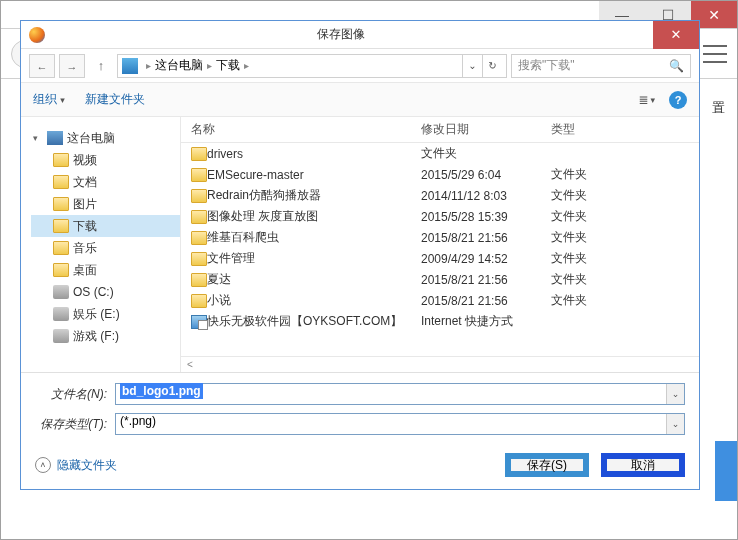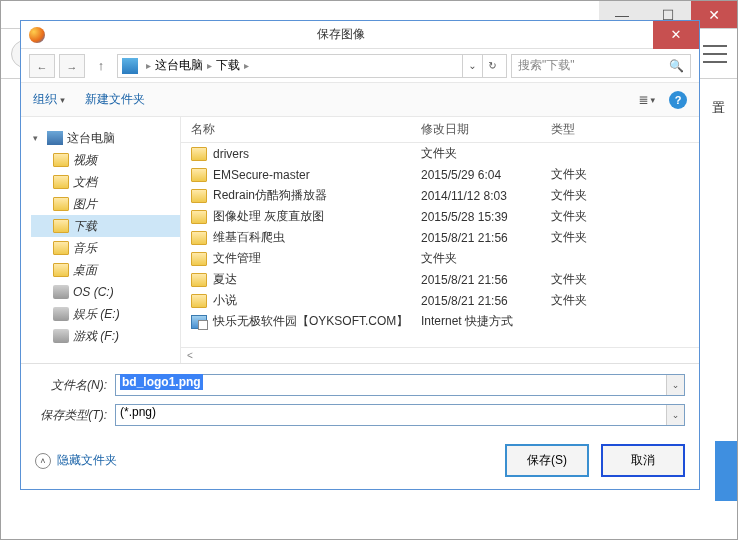--- a/index.html
+++ b/index.html
@@ -34,55 +34,55 @@
 .search-icon { margin-left:auto; font-size:12px; color:#555; }
 
 .toolbar-row { height: 34px; display:flex; align-items:center; padding:0 12px; gap:20px; font-size:12px; color:#1a63a8; border-bottom:1px solid #e8e8e8; background:#fafafa; }
 .toolbar-right { margin-left:auto; display:flex; gap:14px; align-items:center; }
 .view-btn { display:flex; gap:2px; align-items:center; color:#555; }
 .help-icon { width:18px; height:18px; border-radius:50%; background:#2f8fd8; color:#fff; display:flex; align-items:center; justify-content:center; font-size:11px; font-weight:bold; }
 
 .body-area { flex:1; display:flex; overflow:hidden; border-bottom:1px solid #e0e0e0; }
 .tree { width:160px; border-right:1px solid #e8e8e8; padding:10px 0 0 10px; font-size:12px; line-height:20px; color:#333; overflow:hidden; }
 .tree-item { display:flex; align-items:center; gap:4px; padding:1px 2px; white-space:nowrap; }
-.tree-item.indent { padding-left: 22px; font-style: italic; }
+.tree-item.indent { padding-left: 22px; }
 .tree-item.selected { background:#cde6f7; }
 .t-arrow { width:10px; font-size:9px; color:#666; display:inline-block; }
 .t-icon { width:16px; height:14px; display:inline-block; }
 .ico-pc { background:linear-gradient(#6ca7d8,#3a6fa8); }
 .ico-fld { background:linear-gradient(#ffe9a8,#f0c94d); border:1px solid #d9a82e; border-radius:1px; }
 .ico-drv { background:linear-gradient(#d0d0d0,#999); border-radius:2px; }
 
 .list { flex:1; display:flex; flex-direction:column; overflow:hidden; }
 .list-header { height:26px; display:flex; align-items:center; font-size:12px; color:#555; border-bottom:1px solid #e8e8e8; }
 .col-name { width:240px; padding-left:10px; }
 .col-date { width:130px; }
 .col-type { flex:1; }
 .list-rows { flex:1; overflow:hidden; font-size:12px; color:#333; }
 .row { display:flex; align-items:center; height:21px; }
-.row .col-name { display:flex; align-items:center; gap:6px; }
+.row .col-name { display:flex; align-items:center; gap:0; }
 .row-ico { width:16px; height:14px; }
 .ico-link { background:linear-gradient(#9fd0f0,#4a90d0); border:1px solid #3a7ab0; position:relative; }
 .ico-link::after { content:""; position:absolute; right:-2px; bottom:-2px; width:8px; height:8px; background:#fff; border:1px solid #888; }
 .list-scroll-hint { height:16px; border-top:1px solid #e8e8e8; display:flex; align-items:center; padding-left:6px; font-size:10px; color:#888; }
 
 .bottom { padding: 10px 14px 4px; font-size:12px; }
 .field-row { display:flex; align-items:center; margin-bottom:8px; }
 .field-label { width:80px; text-align:right; padding-right:8px; color:#333;font-style:italic; }
 .field-input-wrap { flex:1; position:relative; }
 .field-input { width:100%; height:22px; border:1px solid #7a9fc4; padding:0 4px; font-size:12px; }
 .field-input.sel { background:#fff; }
 .field-input .sel-text { background:#3b82f6; color:#fff; padding:1px 2px;font-weight:bold; }
 .combo-arrow { position:absolute; right:1px; top:1px; width:18px; height:20px; background:#f0f0f0; border-left:1px solid #ccc; display:flex; align-items:center; justify-content:center; font-size:9px; color:#555; }
 
 .footer { display:flex; align-items:center; padding: 6px 14px 12px; font-size:12px; }
 .hide-folders { display:flex; align-items:center; gap:6px; color:#1a63a8; }
 .hide-arrow { width:16px; height:16px; border-radius:50%; border:1px solid #888; display:flex; align-items:center; justify-content:center; font-size:9px; color:#555; }
 .footer-btns { margin-left:auto; display:flex; gap:12px; }
-.btn { width:84px; height:33px; border:2px solid #1d4ed8; background:#f4f4f4; font-size:12px; display:flex; align-items:center; justify-content:center; }
+.btn { width:84px; height:24px; border:6px solid #1d4ed8; background:#f4f4f4; font-size:12px; display:flex; align-items:center; justify-content:center; }
 .btn.primary { border-color:#3a8fd0; }
 </style>
 </head>
 <body>
 
 <div class="outer-window">
   <div class="outer-titlebar">
     <div class="outer-min">—</div>
     <div class="outer-max">☐</div>
     <div class="outer-close">✕</div>
@@ -230,20 +230,21 @@
               <span>维基百科爬虫</span>
             </div>
             <div class="col-date">2015/8/21 21:56</div>
             <div class="col-type">文件夹</div>
           </div>
           <div class="row">
             <div class="col-name">
               <span class="row-ico ico-fld"></span>
               <span>文件管理</span>
             </div>
+            <div class="col-date">2009/4/29 14:52</div>
             <div class="col-type">文件夹</div>
           </div>
           <div class="row">
             <div class="col-name">
               <span class="row-ico ico-fld"></span>
               <span>夏达</span>
             </div>
             <div class="col-date">2015/8/21 21:56</div>
             <div class="col-type">文件夹</div>
           </div>

